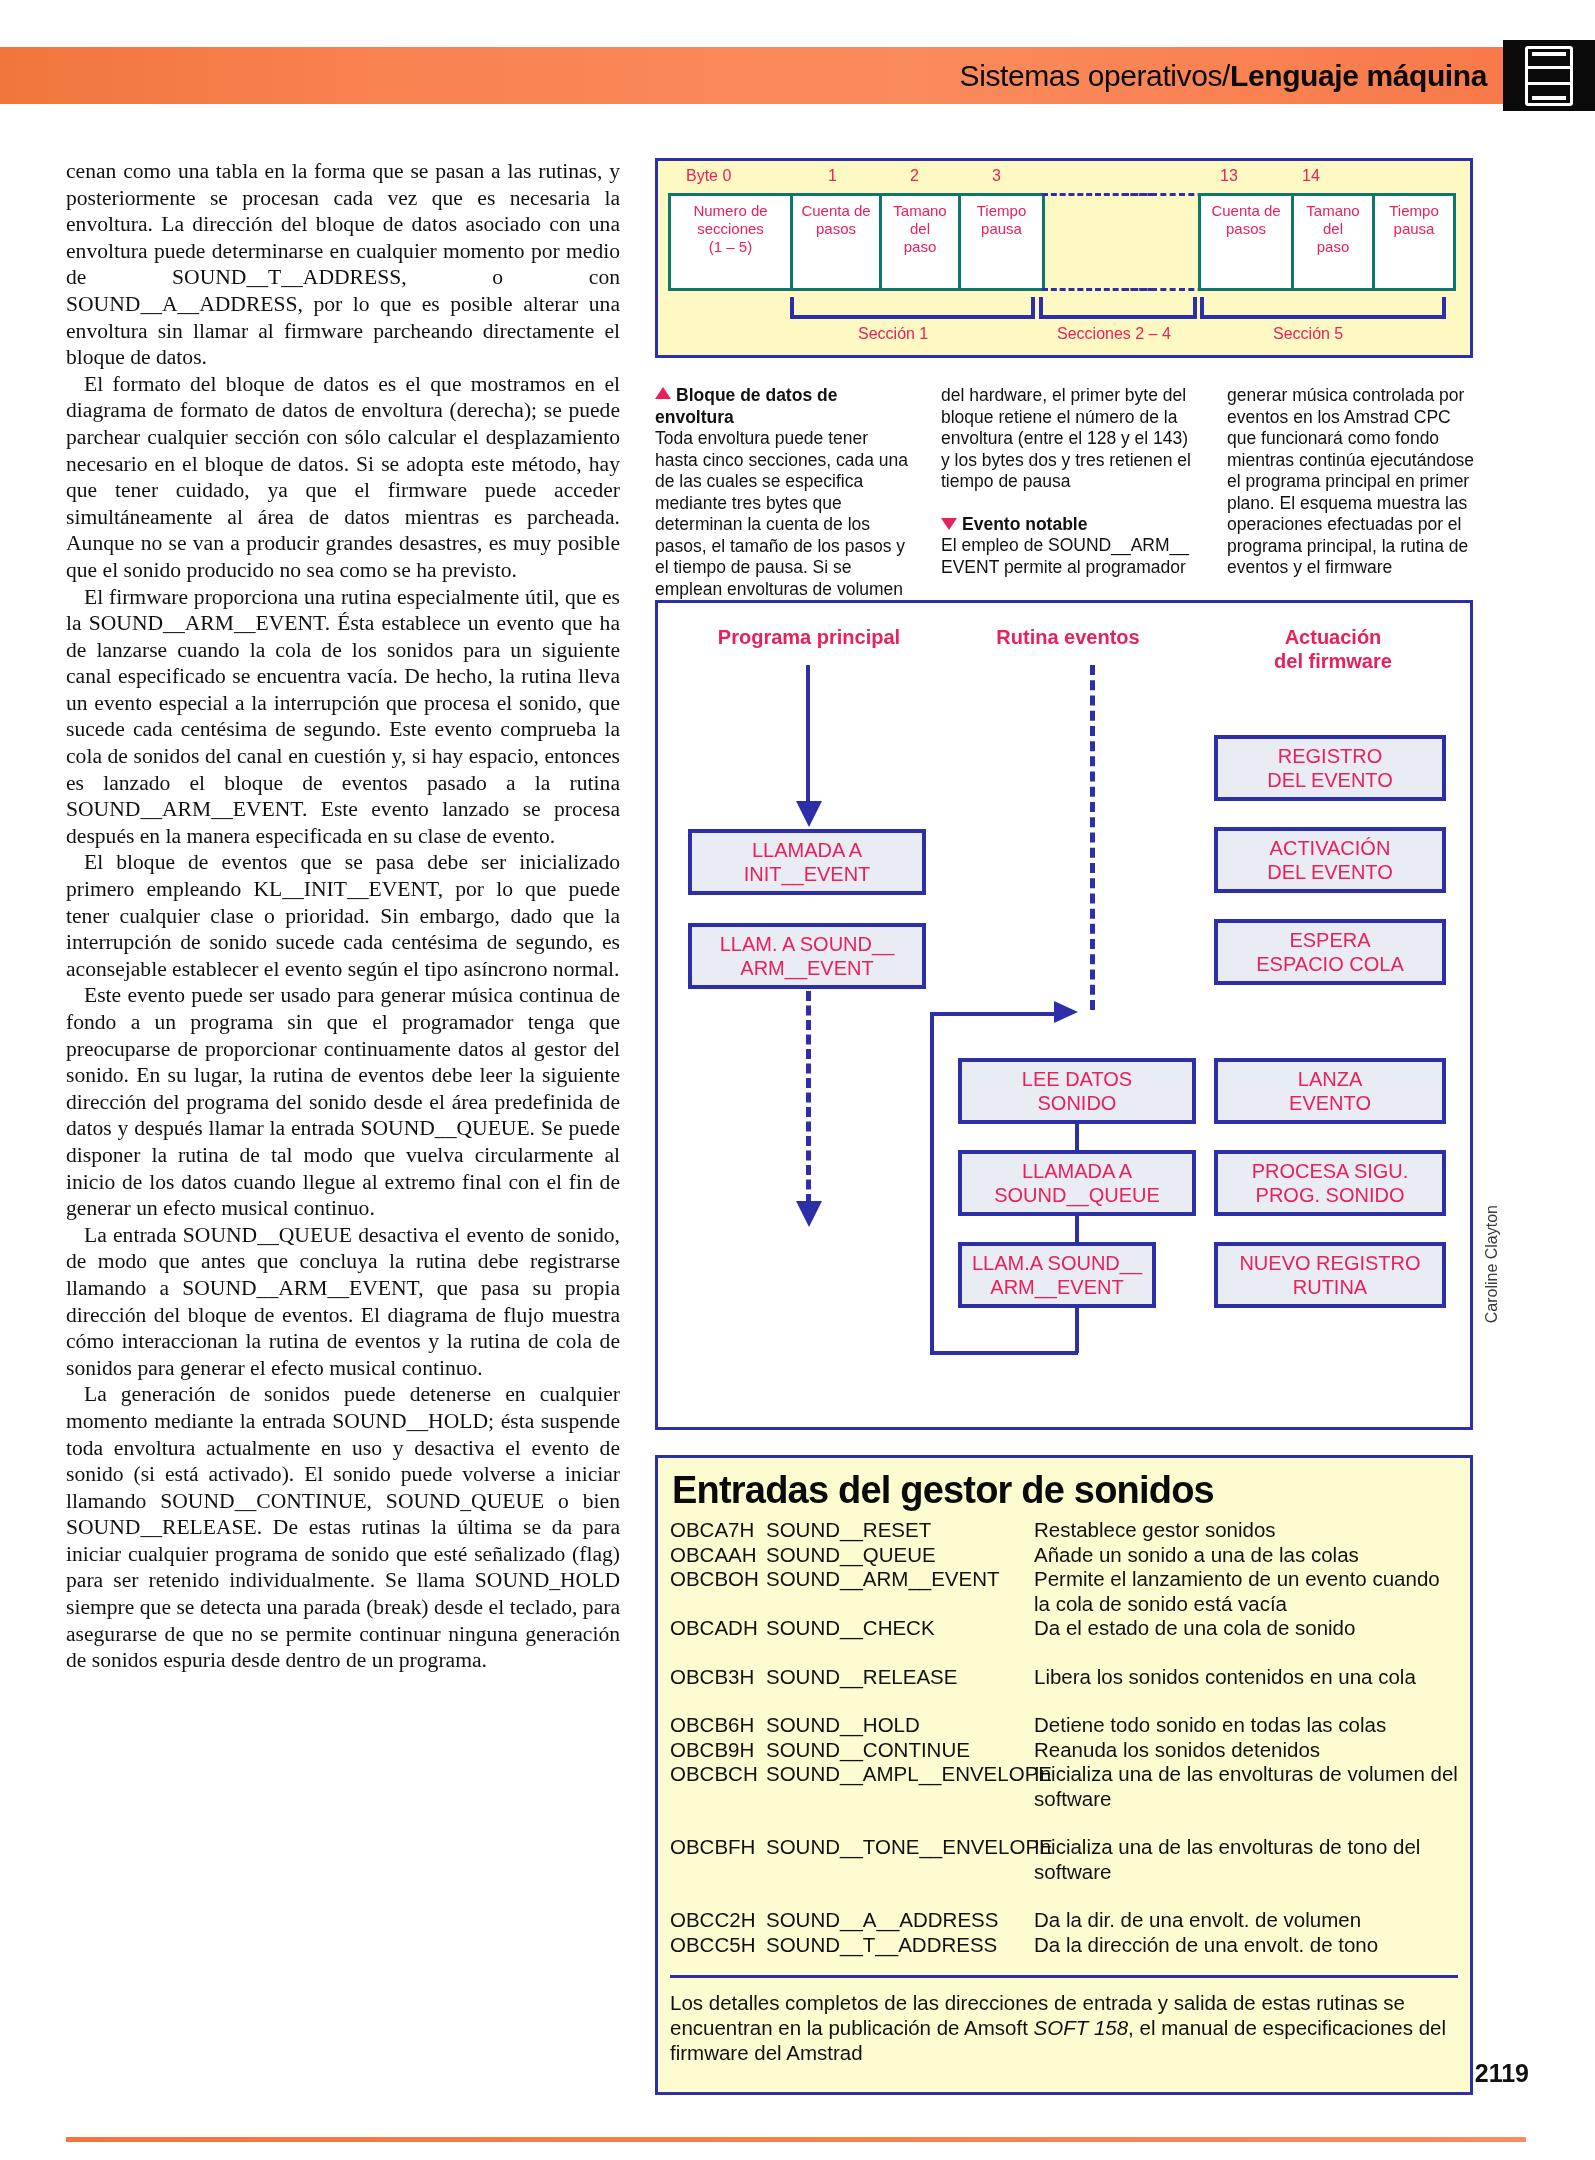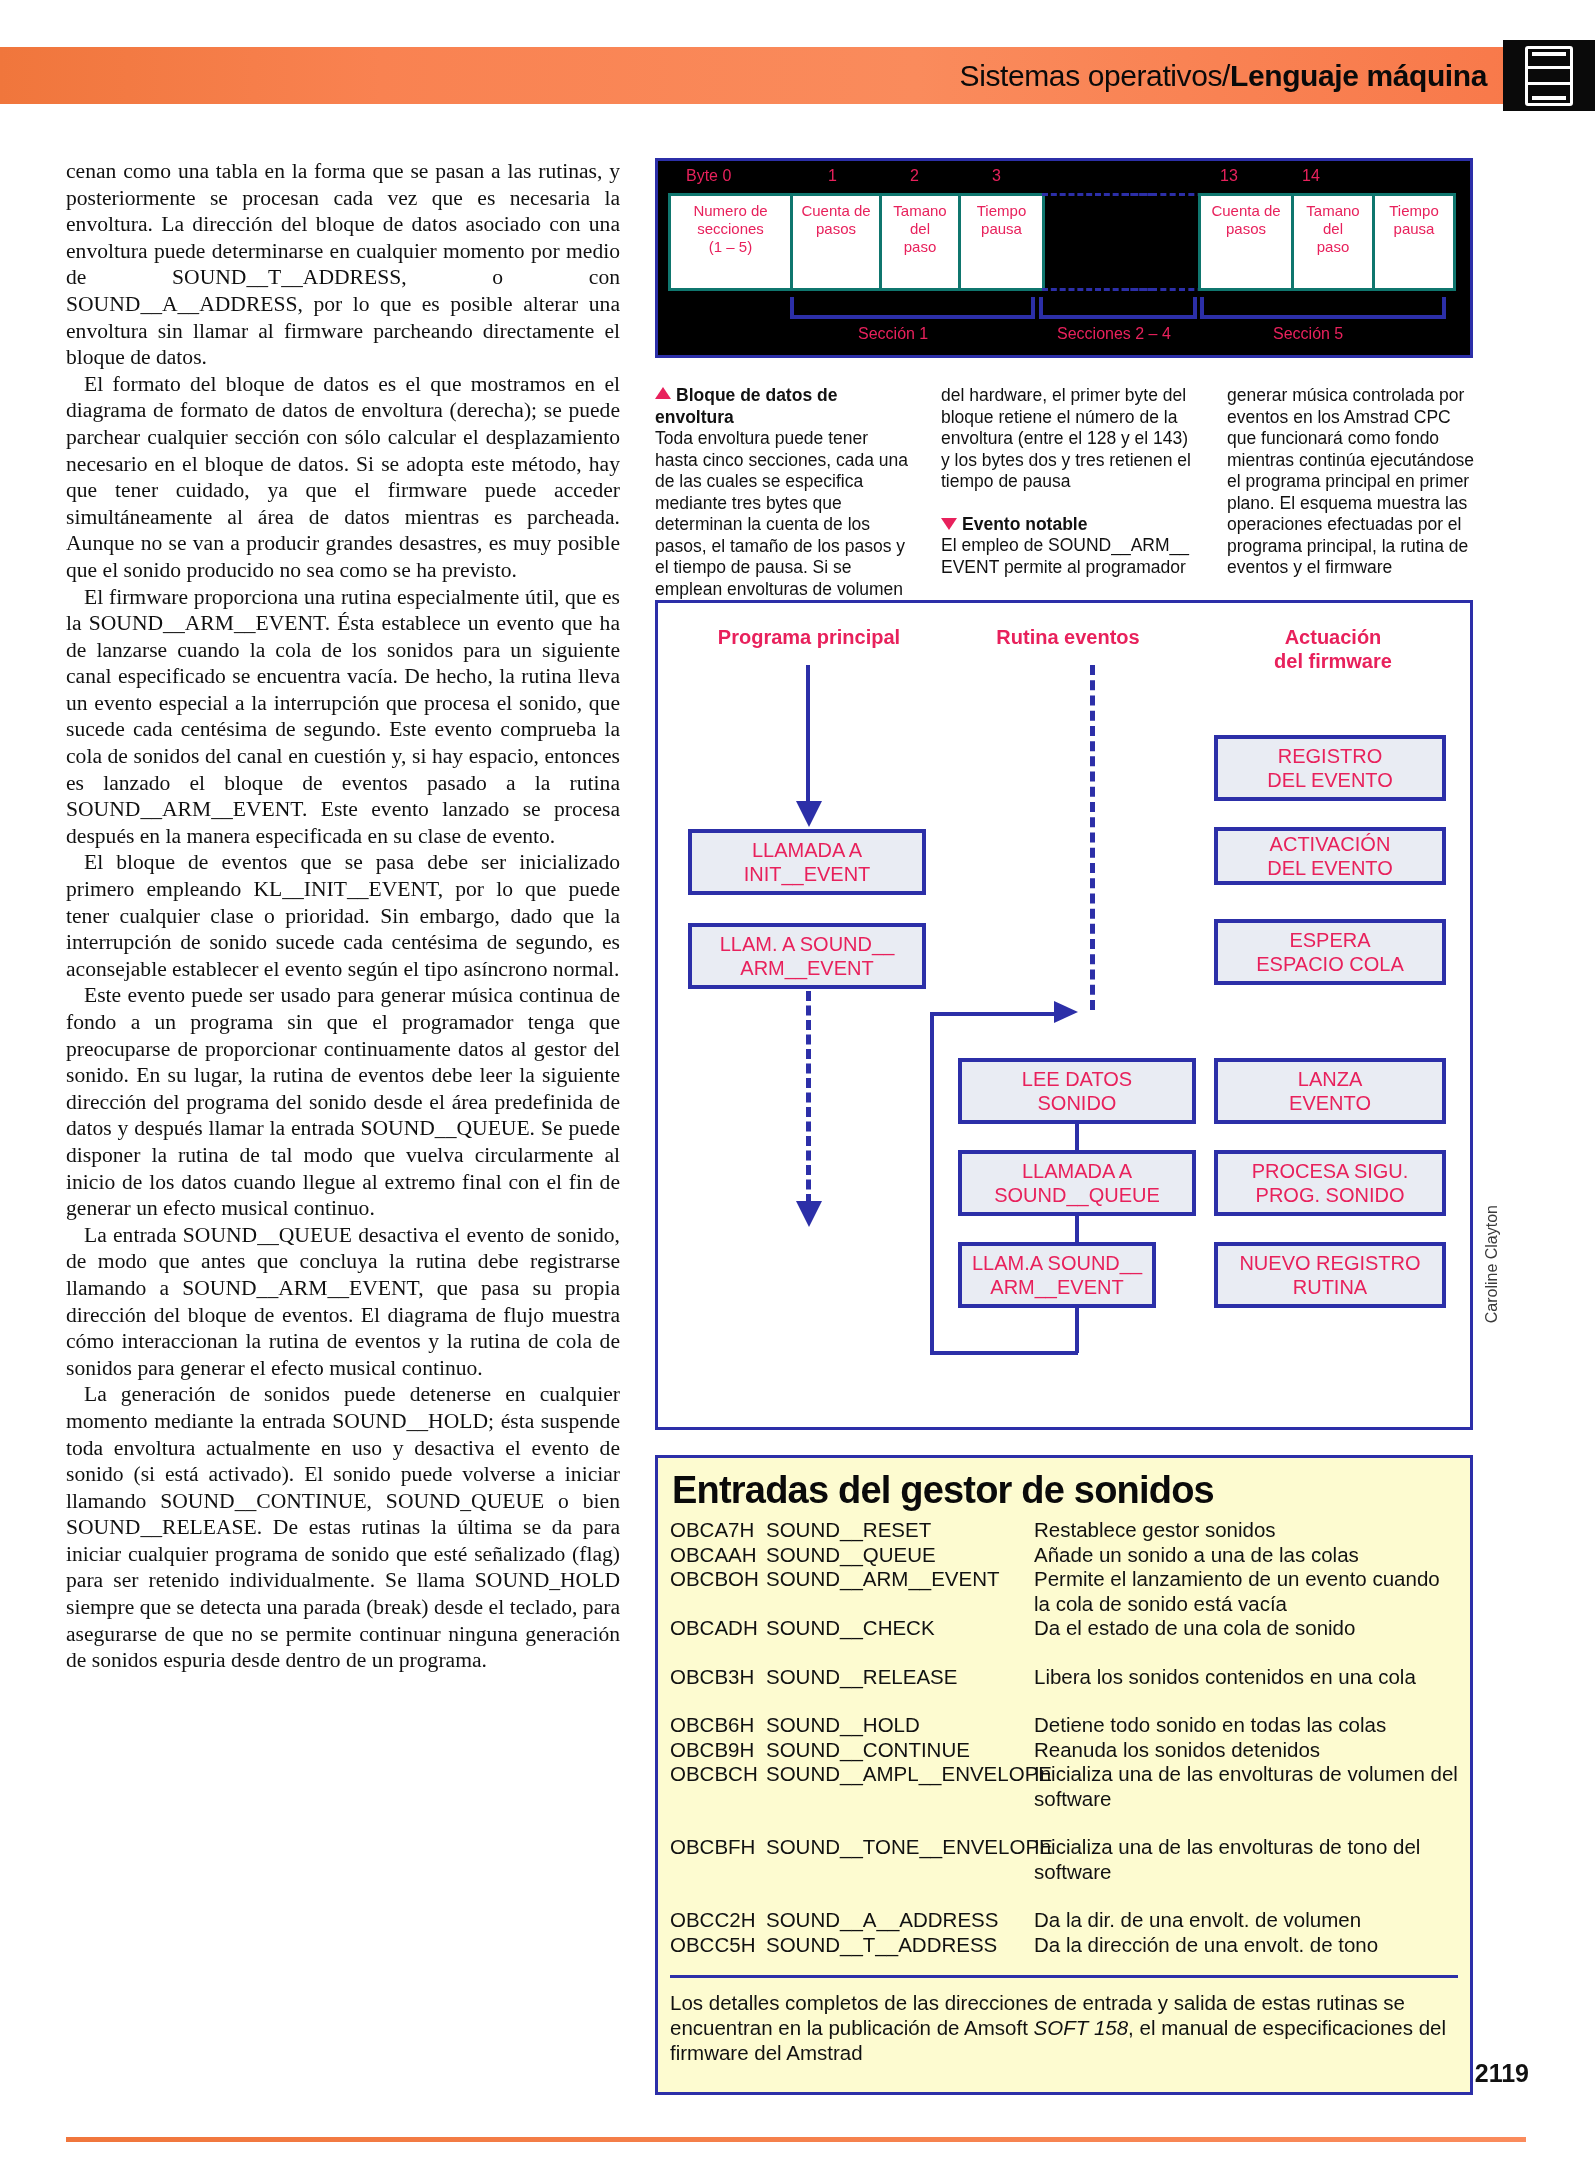--- a/index.html
+++ b/index.html
@@ -56,21 +56,21 @@
     font-weight:bold; font-size:25px; color:#111;
   }
   .footer-rule{
     position:absolute; left:66px; bottom:18px; width:1460px; height:5px;
     background:linear-gradient(90deg,#f0763c,#fa8b5c);
   }
 
   
   .fig-bytes{
     position:absolute; left:655px; top:158px; width:818px; height:200px;
-    border:3px solid #2c2fa8; background:#000000; box-sizing:border-box;
+    border:3px solid #2c2fa8; background:#fef9c3; box-sizing:border-box;
   }
   .byte-labels{position:absolute; left:0; top:6px; width:100%; height:26px;}
   .byte-labels span{
     position:absolute; font-family:"Liberation Sans", sans-serif;
     font-size:16px; color:#e8215c; white-space:nowrap;
   }
   .byte-cells{position:absolute; left:10px; top:32px; height:98px;}
   .bcell{
     position:absolute; top:0; height:98px; border:3px solid #0f766e;
     box-sizing:border-box; background:#fff;
@@ -275,21 +275,21 @@
   <div class="vline" style="left:417px; top:521px; height:26px;"></div>
   <div class="vline" style="left:417px; top:613px; height:26px;"></div>
 
   <div class="vline" style="left:272px; top:409px; height:343px;"></div>
   <div class="hline" style="left:272px; top:748px; width:148px;"></div>
   <div class="vline" style="left:417px; top:705px; height:45px;"></div>
   <div class="hline" style="left:272px; top:409px; width:128px;"></div>
   <div class="arrowrt" style="left:396px; top:398px;"></div>
 
   <div class="fbox" style="left:556px; top:132px; width:232px; height:66px;">REGISTRO<br>DEL EVENTO</div>
-  <div class="fbox" style="left:556px; top:224px; width:232px; height:58px;">ACTIVACIÓN<br>DEL EVENTO</div>
+  <div class="fbox" style="left:556px; top:224px; width:232px; height:66px;">ACTIVACIÓN<br>DEL EVENTO</div>
   <div class="fbox" style="left:556px; top:316px; width:232px; height:66px;">ESPERA<br>ESPACIO COLA</div>
   <div class="fbox" style="left:556px; top:455px; width:232px; height:66px;">LANZA<br>EVENTO</div>
   <div class="fbox" style="left:556px; top:547px; width:232px; height:66px;">PROCESA SIGU.<br>PROG. SONIDO</div>
   <div class="fbox" style="left:556px; top:639px; width:232px; height:66px;">NUEVO REGISTRO<br>RUTINA</div>
 </div>
 
 <div class="credit">Caroline Clayton</div>
 
 <div class="fig-table">
   <div class="tbl-title">Entradas del gestor de sonidos</div>

